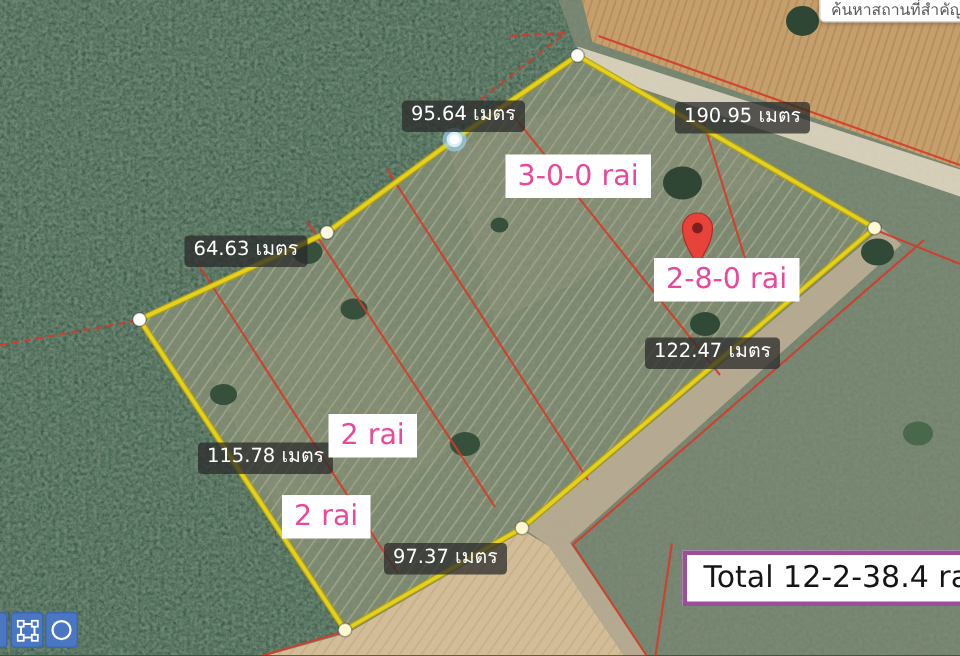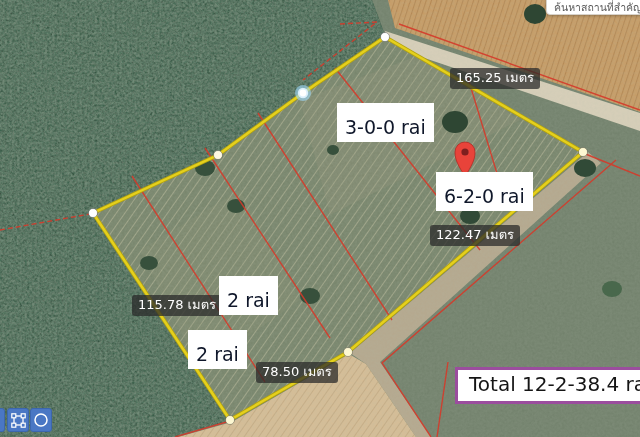--- a/index.html
+++ b/index.html
@@ -4,22 +4,22 @@
 <style>
   html,body{margin:0;padding:0;background:#222;}
   #stage{position:relative;width:640px;height:437px;overflow:hidden;
          font-family:"DejaVu Sans",sans-serif;background:#72816c;}
   #scene{position:absolute;left:0;top:0;}
   
   .mlabel{position:absolute;background:rgba(42,42,42,.74);color:#fff;
           font-size:13px;line-height:17px;padding:1px 6px 3px;border-radius:3px;
           white-space:nowrap;}
   
-  .alabel{position:absolute;background:#fff;color:#0f172a;font-size:19px;
-          line-height:24px;padding:12px 8px 3px;white-space:nowrap;}
+  .alabel{position:absolute;background:#fff;color:#ec4899;font-size:19px;
+          line-height:24px;padding:2px 8px 3px;white-space:nowrap;}
   .total{position:absolute;background:#fff;color:#151515;font-size:20px;
          line-height:25px;padding:2px 11px 4px;white-space:nowrap;
          border:3px solid #9b4d9e;}
   .search{position:absolute;top:-6px;left:546px;width:104px;height:21px;
           border:1px solid #d7d2ca;border-radius:4px;background:#fff;
           font-family:"DejaVu Sans",sans-serif;font-size:10.5px;color:#4a4a4a;
           padding:4px 7px 0;box-sizing:border-box;outline:none;
           box-shadow:0 1px 3px rgba(0,0,0,.25);}
   .search::placeholder{color:#5a5a5a;opacity:1;}
   .tbtn{position:absolute;width:22px;height:24px;background:#4a77c4;
@@ -130,27 +130,29 @@
         <circle cx="303" cy="93" r="3.4" fill="#ffffff"></circle>
       </g>
     </g>
 
     <g>
       <path d="M465,177 C459,166 455,161 455,152 A10,10 0 1 1 475,152 C475,161 471,166 465,177 Z" fill="#e8433a" stroke="#b22a23" stroke-width="0.8"></path>
       <circle cx="465" cy="152" r="3.6" fill="#7e1f1f"></circle>
     </g>
   </svg>
 
-  <div class="mlabel" style="left:450px;top:68px">165.25 เมตร</div>
+  <div class="mlabel" style="left:268px;top:67px">95.64 เมตร</div>
+  <div class="mlabel" style="left:123px;top:157px">64.63 เมตร</div>
+  <div class="mlabel" style="left:450px;top:68px">190.95 เมตร</div>
   <div class="mlabel" style="left:132px;top:295px">115.78 เมตร</div>
-  <div class="mlabel" style="left:256px;top:362px">78.50 เมตร</div>
+  <div class="mlabel" style="left:256px;top:362px">97.37 เมตร</div>
   <div class="mlabel" style="left:430px;top:225px">122.47 เมตร</div>
 
   <div class="alabel" style="left:337px;top:103px">3-0-0 rai</div>
-  <div class="alabel" style="left:436px;top:172px">6-2-0 rai</div>
+  <div class="alabel" style="left:436px;top:172px">2-8-0 rai</div>
   <div class="alabel" style="left:219px;top:276px">2 rai</div>
   <div class="alabel" style="left:188px;top:330px">2 rai</div>
 
   <div class="total" style="left:455px;top:367px">Total 12-2-38.4 rai</div>
 
   <input class="search" type="text" placeholder="ค้นหาสถานที่สำคัญ" style="">
 
   <button class="tbtn" style="left:-17px;top:408px">
     <svg width="14" height="14" viewBox="0 0 14 14">
       <line x1="12" y1="2" x2="12" y2="12" stroke="#fff" stroke-width="1.5"></line>

